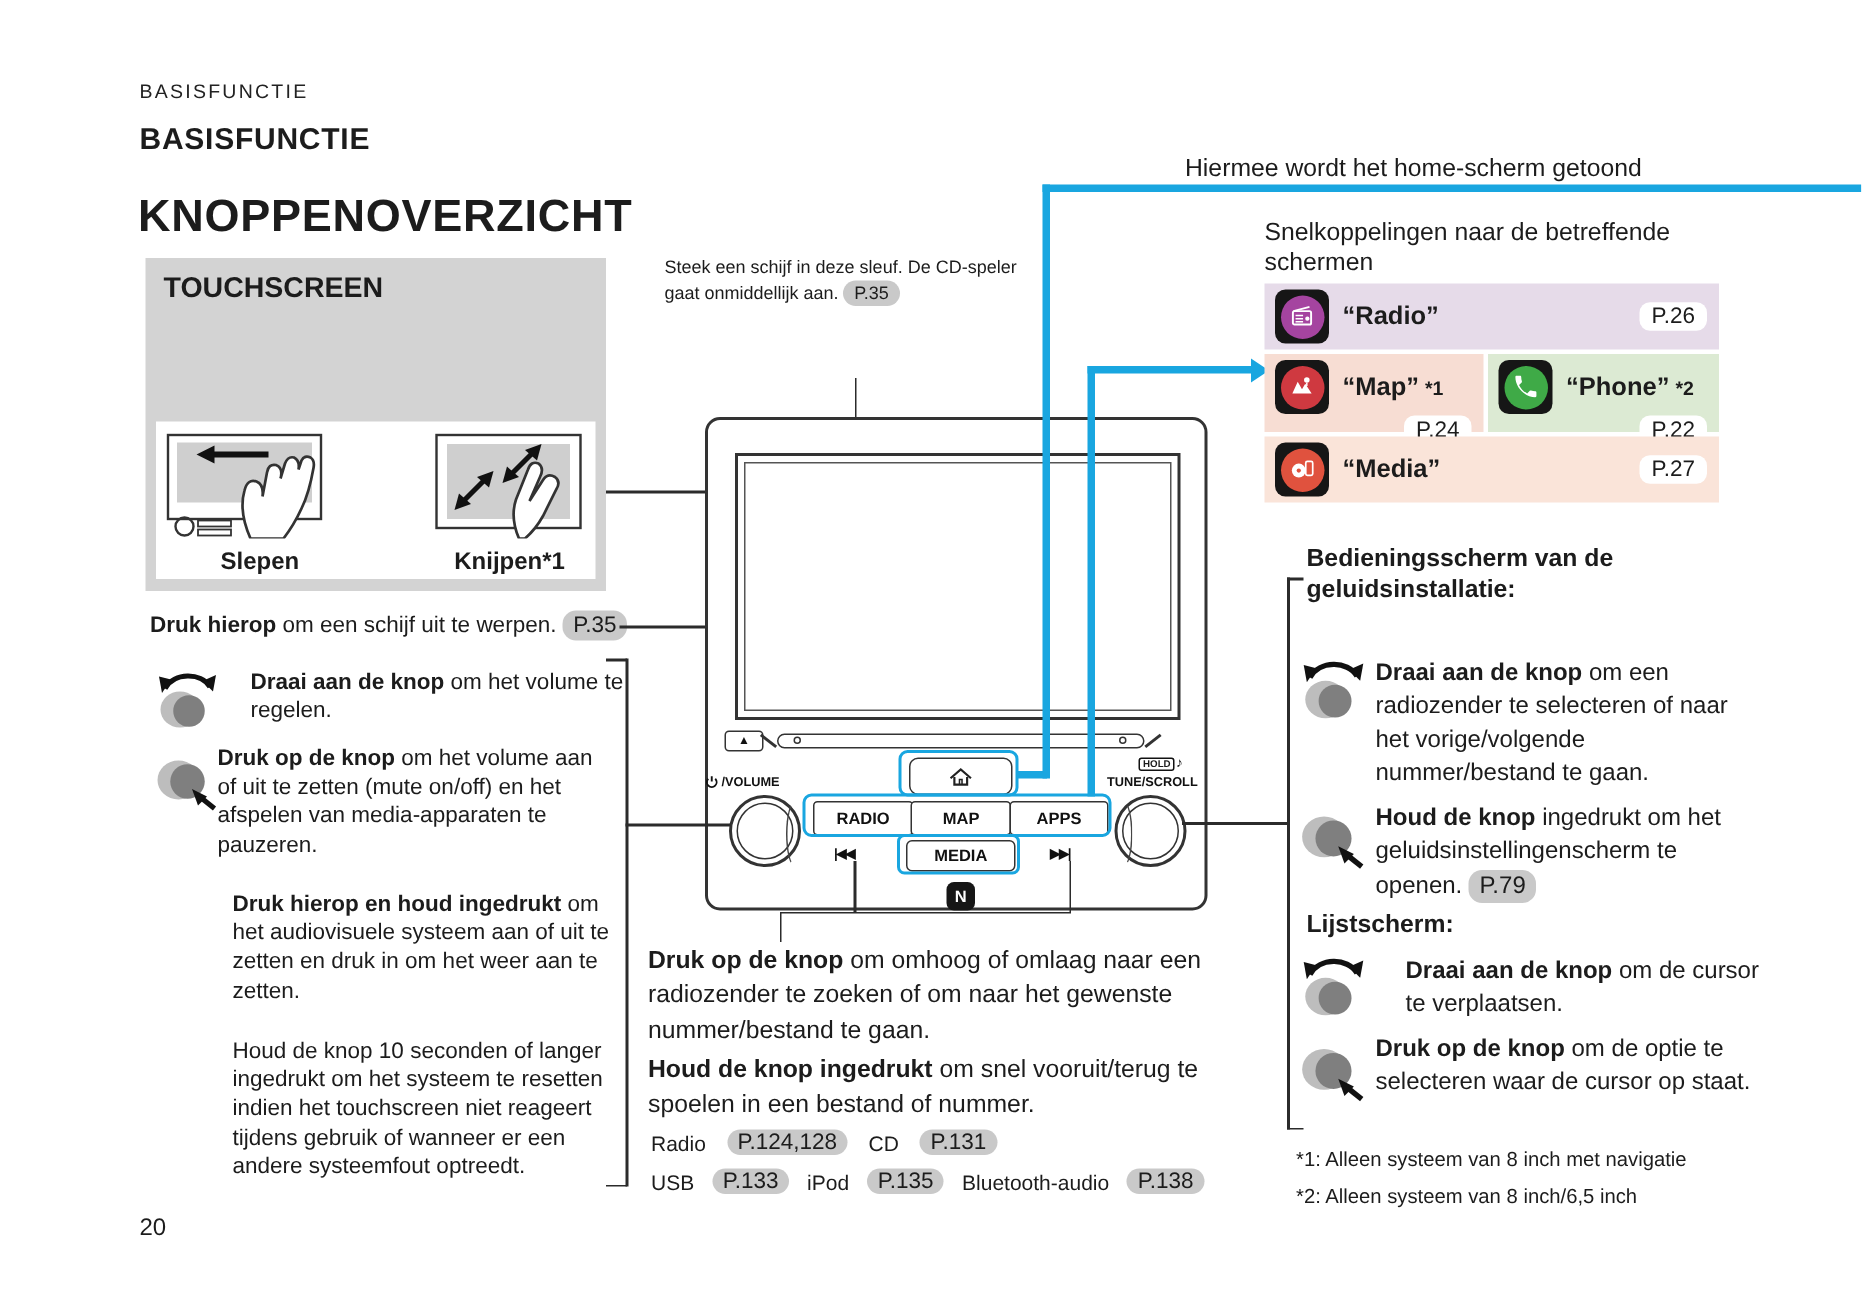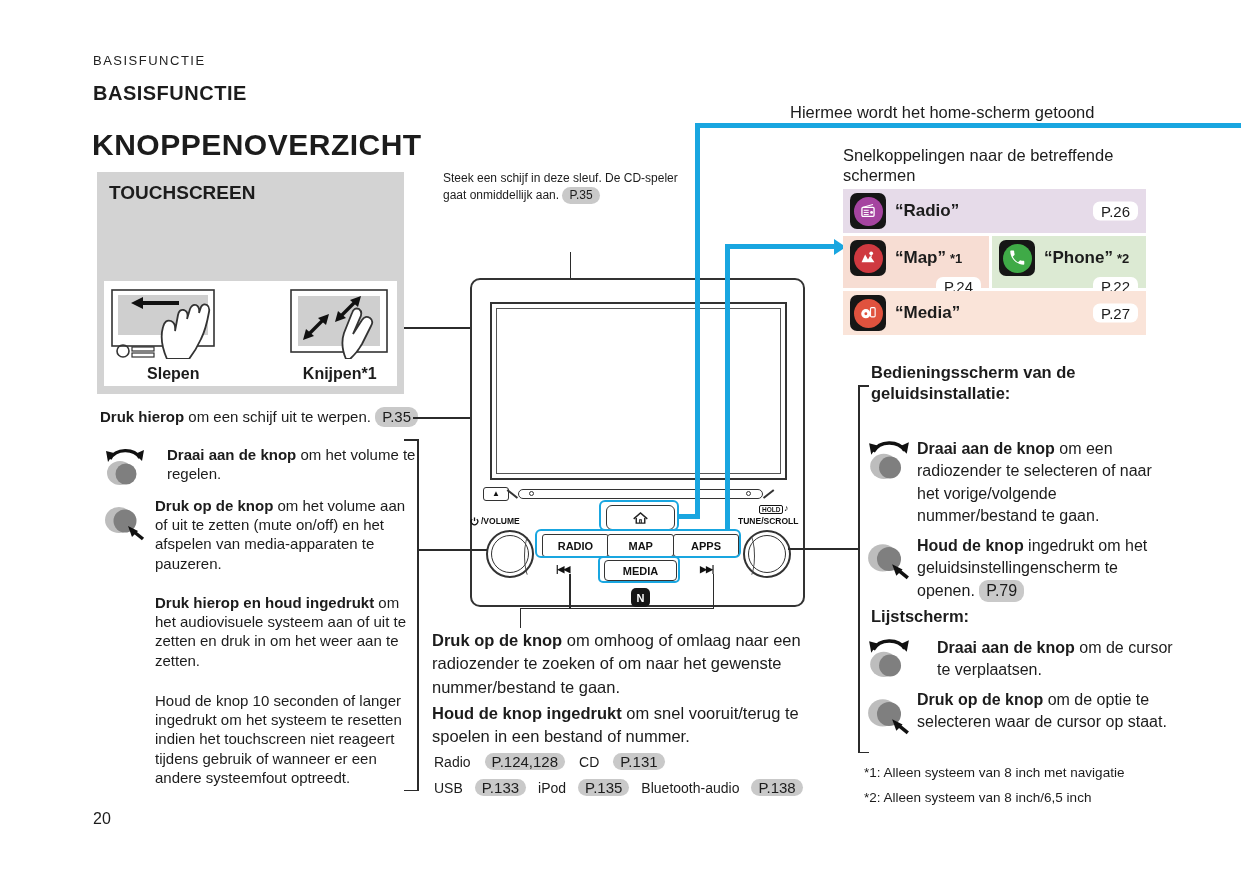--- a/index.html
+++ b/index.html
@@ -160,21 +160,21 @@
   </div>
   <div class="abs item-text" style="left:138px; top:445px; width:258px;margin-left:29px;">
     <span class="b">Draai aan de knop</span><span> om het volume te regelen.</span>
   </div>
 
   <div class="abs" style="left:103px; top:500px;">
     <svg width="44" height="44" viewBox="0 0 44 44">
         <use href="#knob-press"></use>
       </svg>
   </div>
-  <div class="abs item-text" style="left:155px; top:496px; width:260px;">
+  <div class="abs item-text" style="left:145px; top:496px; width:260px;">
     <span class="b">Druk op de knop</span><span> om het volume aan of uit te zetten (mute on/off) en het afspelen van media-apparaten te pauzeren.</span>
   </div>
 
   <div class="abs item-text" style="left:155px; top:593px; width:260px;">
     <span class="b">Druk hierop en houd ingedrukt</span><span> om het audiovisuele systeem aan of uit te zetten en druk in om het weer aan te zetten.</span>
   </div>
 
   <div class="abs item-text" style="left:155px; top:691px; width:262px;">
     <span>Houd de knop 10 seconden of langer ingedrukt om het systeem te resetten indien het touchscreen niet reageert tijdens gebruik of wanneer er een andere systeemfout optreedt.</span>
   </div>

